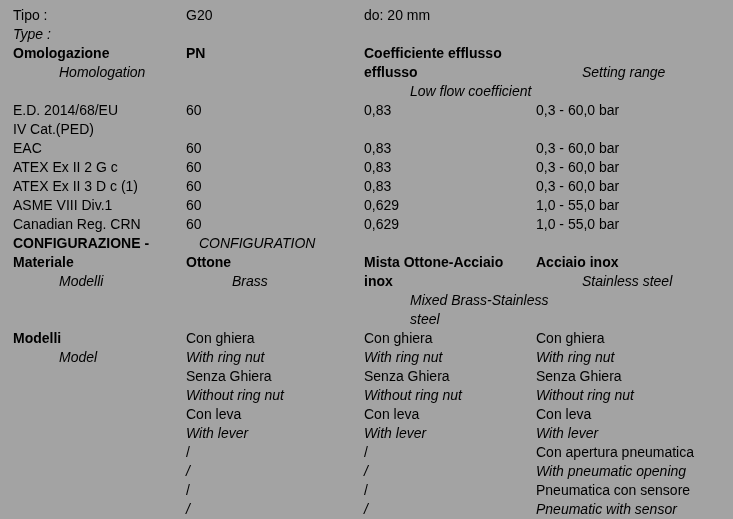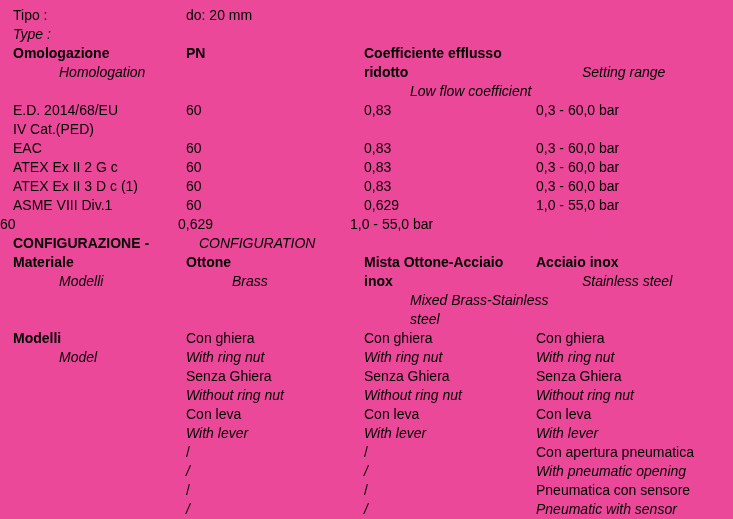--- a/index.html
+++ b/index.html
@@ -4,21 +4,21 @@
 <style>
   html, body {
     margin: 0;
     padding: 0;
     background: #ffffff;
   }
   .page {
     position: relative;
     width: 733px;
     height: 519px;
-    background: #ec4899;
+    background: #a3a3a3;
     color: #000000;
     font-family: "Liberation Sans", sans-serif;
     font-size: 14px;
     overflow: hidden;
     box-sizing: border-box;
     padding-top: 6px;
   }
   .spec-table {
     width: 733px;
   }
@@ -41,38 +41,39 @@
   .s-b  { font-weight: 700; font-style: normal; }
   .s-bi { font-weight: 400; font-style: italic; margin-left: 46px; }
 </style>
 </head>
 <body>
 
 <div class="page">
   <div class="spec-table" id="spec-table">
       <div class="row">
         <div class="cell c0"><span class="s-r">Tipo :</span></div>
+        <div class="cell c1"><span class="s-r">G20</span></div>
         <div class="cell c2"><span class="s-r">do: 20 mm</span></div>
         <div class="cell c3"><span class="s-r"></span></div>
       </div>
       <div class="row">
         <div class="cell c0"><span class="s-i">Type :</span></div>
         <div class="cell c1"><span class="s-r"></span></div>
         <div class="cell c2"><span class="s-r"></span></div>
         <div class="cell c3"><span class="s-r"></span></div>
       </div>
       <div class="row">
         <div class="cell c0"><span class="s-b">Omologazione</span></div>
         <div class="cell c1"><span class="s-b">PN</span></div>
         <div class="cell c2"><span class="s-b">Coefficiente efflusso</span></div>
       </div>
       <div class="row">
         <div class="cell c0"><span class="s-bi">Homologation</span></div>
         <div class="cell c1"><span class="s-r"></span></div>
-        <div class="cell c2"><span class="s-b">ridotto</span></div>
+        <div class="cell c2"><span class="s-b">efflusso</span></div>
         <div class="cell c3"><span class="s-bi">Setting range</span></div>
       </div>
       <div class="row">
         <div class="cell c0"><span class="s-r"></span></div>
         <div class="cell c1"><span class="s-r"></span></div>
         <div class="cell c2"><span class="s-bi">Low flow coefficient</span></div>
         <div class="cell c3"><span class="s-r"></span></div>
       </div>
       <div class="row">
         <div class="cell c0"><span class="s-r">E.D. 2014/68/EU</span></div>
@@ -104,20 +105,21 @@
         <div class="cell c2"><span class="s-r">0,83</span></div>
         <div class="cell c3"><span class="s-r">0,3 - 60,0 bar</span></div>
       </div>
       <div class="row">
         <div class="cell c0"><span class="s-r">ASME VIII Div.1</span></div>
         <div class="cell c1"><span class="s-r">60</span></div>
         <div class="cell c2"><span class="s-r">0,629</span></div>
         <div class="cell c3"><span class="s-r">1,0 - 55,0 bar</span></div>
       </div>
       <div class="row">
+        <div class="cell c0"><span class="s-r">Canadian Reg. CRN</span></div>
         <div class="cell c1"><span class="s-r">60</span></div>
         <div class="cell c2"><span class="s-r">0,629</span></div>
         <div class="cell c3"><span class="s-r">1,0 - 55,0 bar</span></div>
       </div>
       <div class="row">
         <div class="cell c0"><span class="s-b">CONFIGURAZIONE - </span><span class="s-bi">CONFIGURATION</span></div>
         <div class="cell c1"><span class="s-r"></span></div>
         <div class="cell c2"><span class="s-r"></span></div>
         <div class="cell c3"><span class="s-r"></span></div>
       </div>

